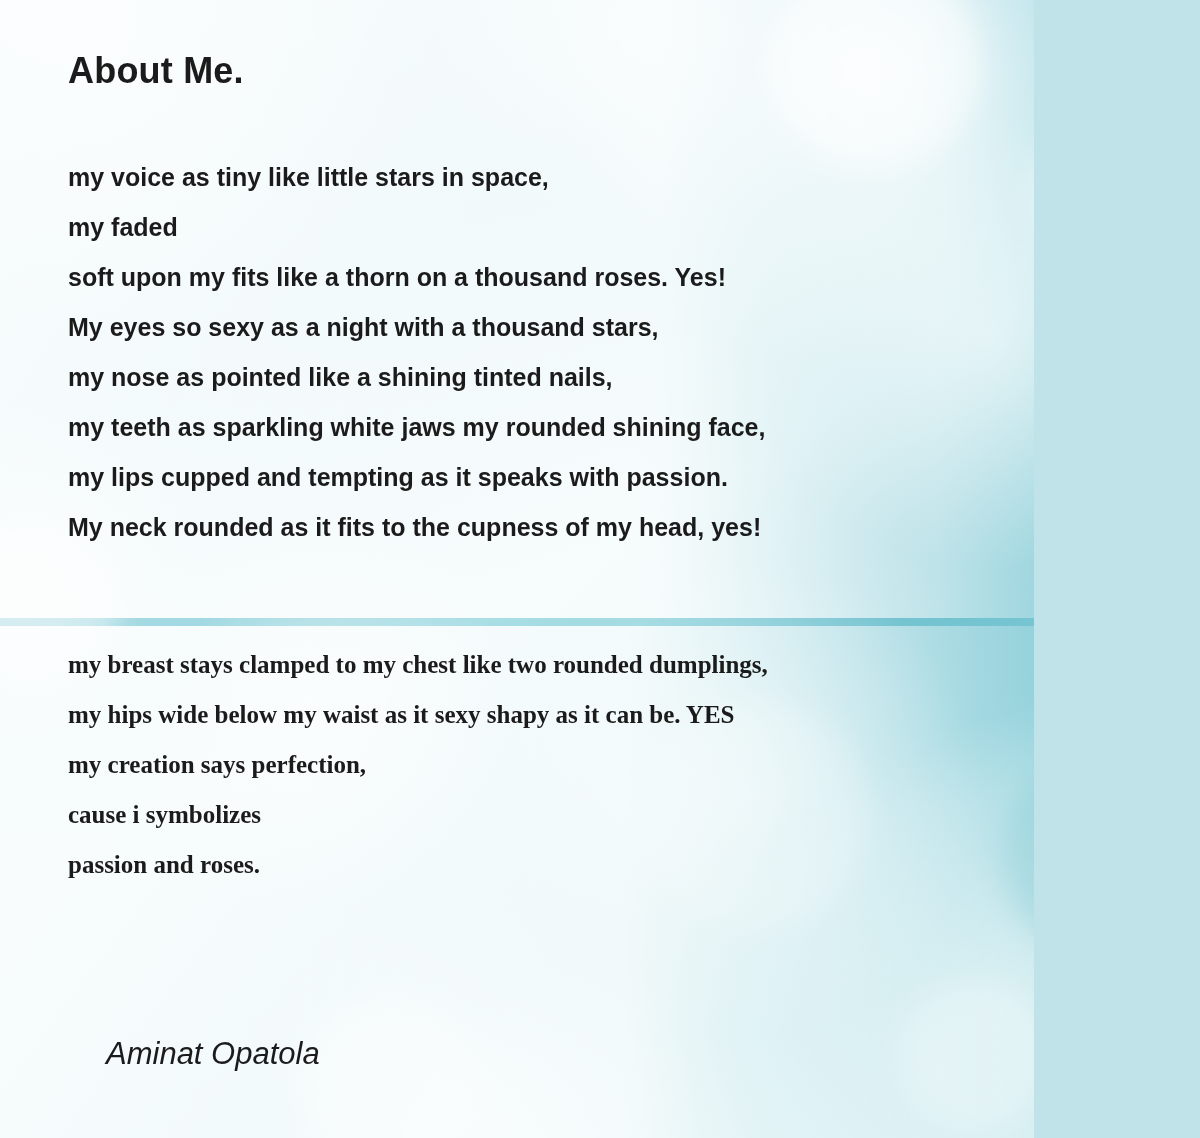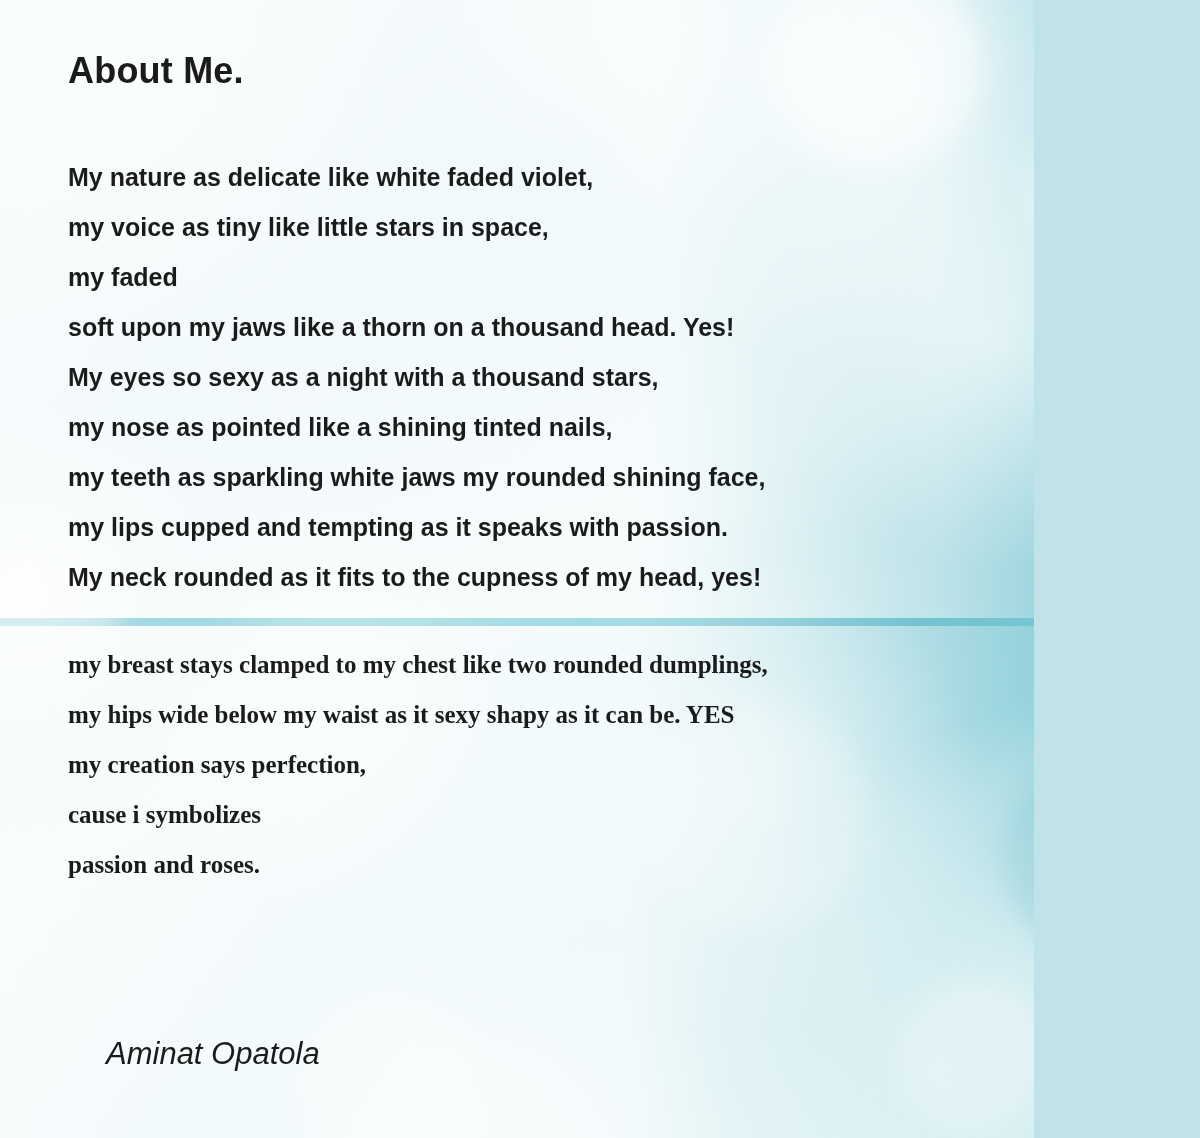--- a/index.html
+++ b/index.html
@@ -107,24 +107,23 @@
   <div class="blob" style="left:1000px; top:760px; width:190px; height:190px; background:rgba(90,180,196,0.35);"></div>
 
   <div class="band band-top"></div>
   <div class="band band-bottom"></div>
 
   <div class="content">
 
     <div class="title">About Me.</div>
 
     <div class="stanza stanza-one">
-      <span class="line">My nature as delicate like white faded violet,</span>
       <span class="line">my voice as tiny like little stars in space,</span>
       <span class="line">my faded</span>
-      <span class="line">soft upon my jaws like a thorn on a thousand head. Yes!</span>
+      <span class="line">soft upon my fits like a thorn on a thousand roses. Yes!</span>
       <span class="line">My eyes so sexy as a night with a thousand stars,</span>
       <span class="line">my nose as pointed like a shining tinted nails,</span>
       <span class="line">my teeth as sparkling white jaws my rounded shining face,</span>
       <span class="line">my lips cupped and tempting as it speaks with passion.</span>
       <span class="line">My neck rounded as it fits to the cupness of my head, yes!</span>
     </div>
 
     <div class="stanza stanza-two">
       <span class="line">my breast stays clamped to my chest like two rounded dumplings,</span>
       <span class="line">my hips wide below my waist as it sexy shapy as it can be. YES</span>

